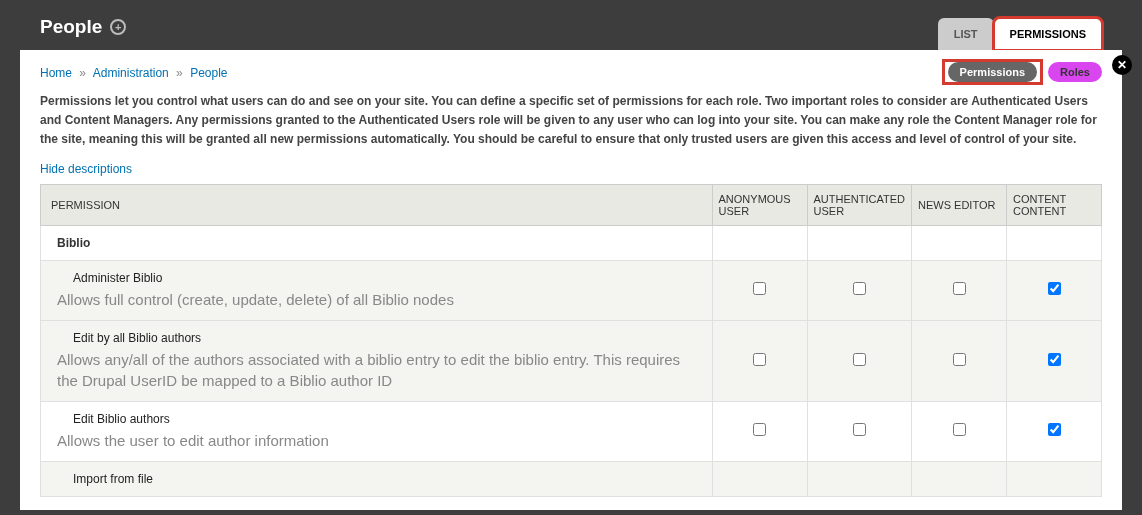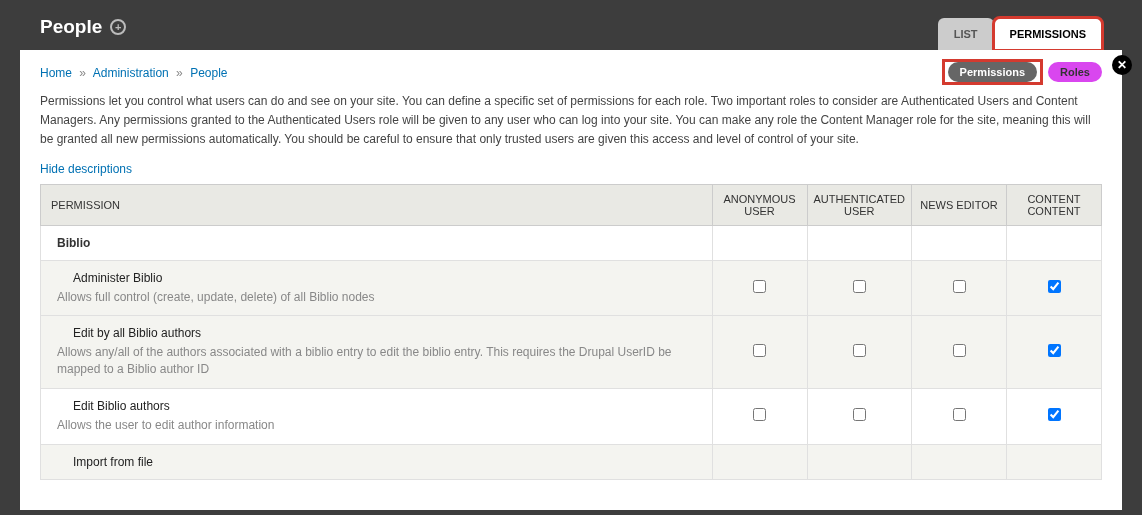--- a/index.html
+++ b/index.html
@@ -81,54 +81,54 @@
   .pill {
     background: #d946ef;
     color: #333;
     font-size: 11px;
     font-weight: bold;
     padding: 4px 12px;
     border-radius: 10px;
     cursor: pointer;
   }
   .pill.active { background: #666; color: #fff; }
-  .intro { color: #444; line-height: 1.6; margin: 10px 0 12px 0; }
+  .intro { color: #444; line-height: 1.6; margin: 10px 0 12px 0; font-weight: bold; }
   .hide-link { color: #0071b3; cursor: pointer; margin-bottom: 8px; display: inline-block; }
   table.perm {
     width: 100%;
     border-collapse: collapse;
     border: 1px solid #ccc;
   }
   table.perm th {
     background: #e9e9e4;
     border: 1px solid #ccc;
     font-size: 11px;
     font-weight: normal;
     color: #333;
-    text-align: center;
+    text-align: left;
     padding: 8px 6px;
     vertical-align: middle;
   }
   table.perm th.first { text-align: left; padding-left: 10px; }
   table.perm td {
     border: 1px solid #e0e0e0;
     padding: 10px 8px;
     vertical-align: middle;
     text-align: center;
   }
   table.perm td.first { text-align: left; padding-left: 16px; }
   tr.group td {
     font-weight: bold;
     background: #fff;
     padding: 10px 10px;
     text-align: left;
   }
   tr.even td { background: #f4f4f0; }
   .perm-title { font-weight: normal; color: #222; margin-left: 16px; }
-  .perm-desc { color: #888; font-size: 12px; margin-top: 4px; line-height: 1.4; }
+  .perm-desc { color: #888; font-size: 15px; margin-top: 4px; line-height: 1.4; }
   input[type=checkbox] { cursor: pointer; }
   .col-role { width: 95px; }
   .col-perm { width: auto; }
   
   .red-col-box {
     border-left: 3px solid #d43a2f;
     border-right: 3px solid #d43a2f;
   }
   .red-col-top { border-top: 3px solid #d43a2f; }
   .red-col-bottom { border-bottom: 3px solid #d43a2f; }

